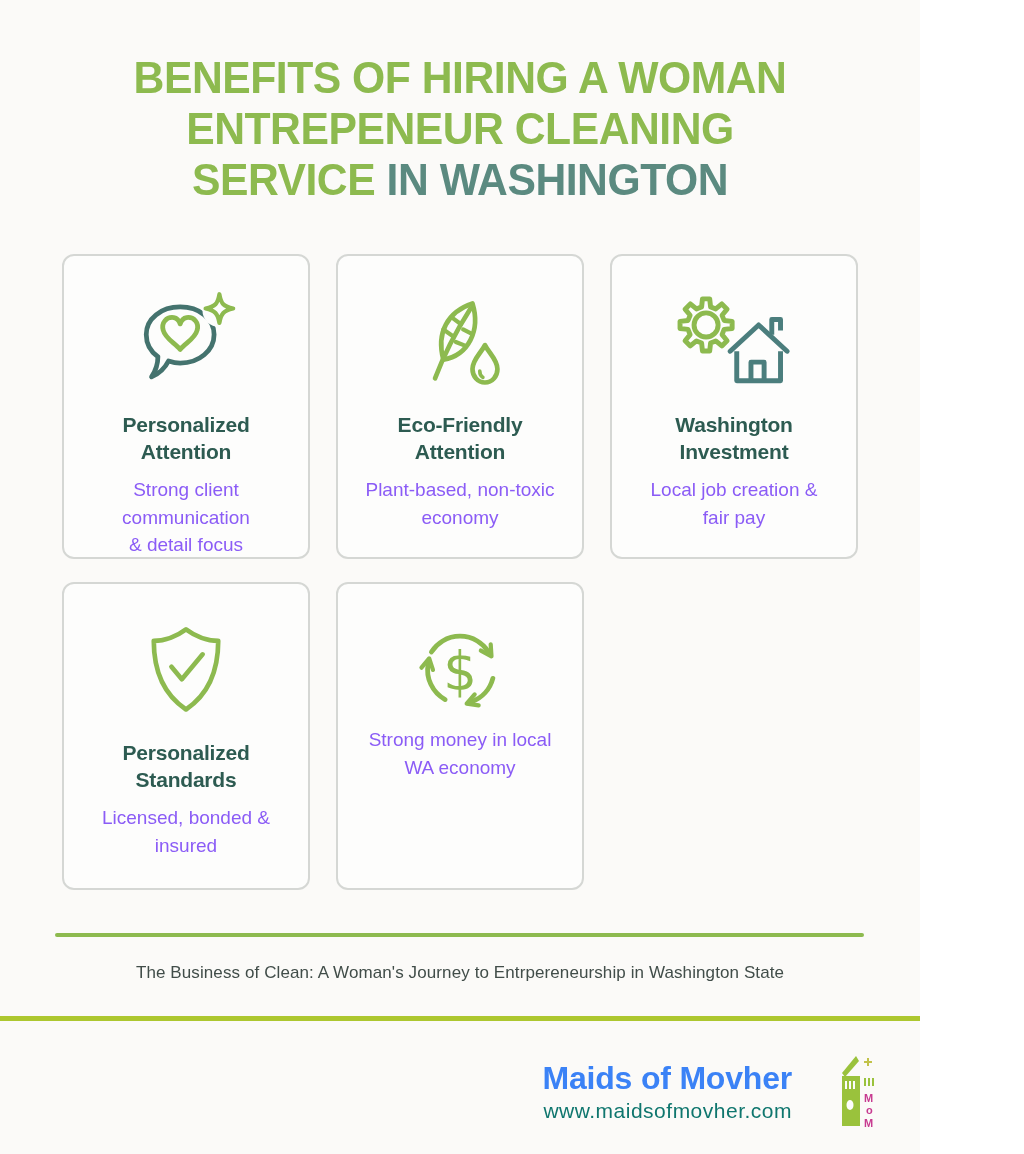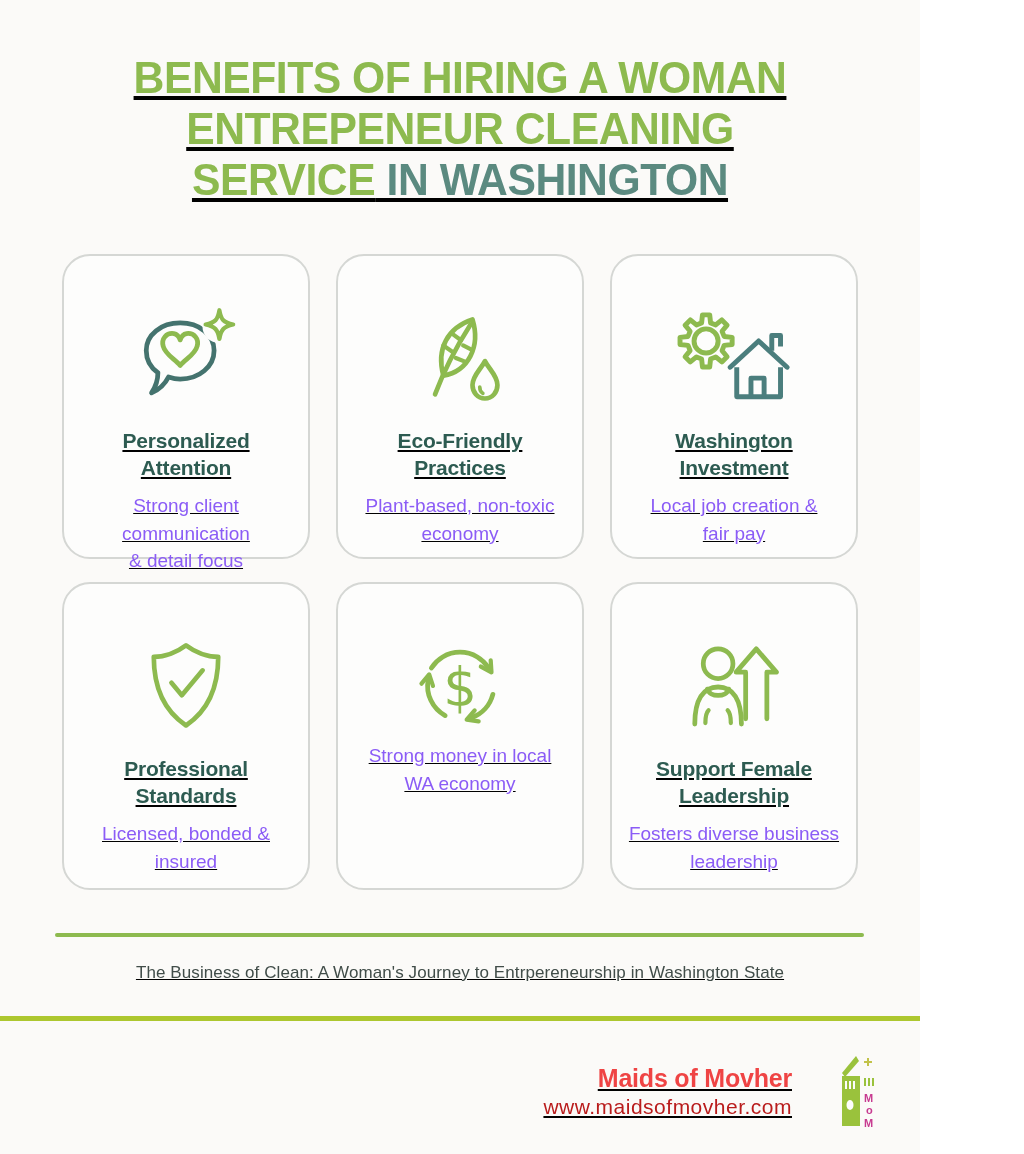--- a/index.html
+++ b/index.html
@@ -2,43 +2,42 @@
 <html><head>
 <meta charset="utf-8">
 <style>
   * { margin: 0; padding: 0; box-sizing: border-box; }
   body { font-family: "Liberation Sans", sans-serif; }
   .page {
     width: 920px; height: 1154px;
     background: #fbfaf8;
     overflow: hidden;
     position: relative;
-    text-decoration: underline;
   }
   
   .header { padding-top: 52px; text-align: center; }
   .title-line {
     font-size: 44px; font-weight: bold; letter-spacing: -0.5px;
     line-height: 51px; color: #8dba4f;
     transform: scaleX(0.97); transform-origin: center;
   }
   .title-teal { color: #5b8a80; }
   
   .grid {
     margin: 49px 62px 0;
     display: grid;
     grid-template-columns: repeat(3, 1fr);
     grid-template-rows: 305px 308px;
     column-gap: 26px; row-gap: 23px;
   }
   .card {
     background: #fdfdfc;
     border: 2px solid #d5d7d4;
-    border-radius: 28px;
-    padding: 48px 16px 0;
+    border-radius: 12px;
+    padding: 32px 16px 0;
     text-align: center;
   }
   .icon-wrap { height: 110px; display: flex; align-items: center; justify-content: center; }
   .card-title-wrap {
     min-height: 74px; display: flex; align-items: center; justify-content: center;
     margin-top: 4px;
   }
   .card-title {
     font-size: 21px; font-weight: bold; color: #2d5b51;
     line-height: 1.28; white-space: pre-line; letter-spacing: -0.2px;
@@ -55,22 +54,22 @@
     margin-top: 26px; text-align: center;
     font-size: 17px; color: #414d49; letter-spacing: 0.1px;
   }
   .rule-full { margin-top: 33px; height: 5px; background: #adc72f; }
   
   .footer {
     margin-top: 31px; padding-right: 34px;
     display: flex; justify-content: flex-end; align-items: center; gap: 40px;
   }
   .brand-block { text-align: right; }
-  .brand-name { font-size: 25px; font-weight: bold; color: #ef4444; letter-spacing: -0.2px; }
-  .brand-site { font-size: 21px; color: #b91c1c; margin-top: 2px; letter-spacing: 0.5px; }
+  .brand-name { font-size: 32px; font-weight: bold; color: #3b82f6; letter-spacing: -0.2px; }
+  .brand-site { font-size: 21px; color: #0f766e; margin-top: 2px; letter-spacing: 0.5px; }
   svg { display: block; }
 </style>
 </head>
 <body>
 
 <div class="page">
 
   <div class="header">
     <div class="title-line">BENEFITS OF HIRING A WOMAN</div>
     <div class="title-line">ENTREPENEUR CLEANING</div>
@@ -99,21 +98,21 @@
       <div class="icon-wrap">
         <svg width="112" height="104" viewBox="0 0 100 100" fill="none">
           <path d="M 62,12 C 38,20 27,40 34,66 C 58,62 70,38 62,12 Z" stroke="#8dba4f" stroke-width="4.5" stroke-linejoin="round"></path>
           <path d="M 26,84 C 32,68 44,42 60,17" stroke="#8dba4f" stroke-width="4.5" stroke-linecap="round"></path>
           <path d="M 44,44 L 34,37 M 51,32 L 43,26 M 46,49 L 56,53 M 53,37 L 61,41" stroke="#8dba4f" stroke-width="4" stroke-linecap="round"></path>
           <path d="M 74,52 C 70,60 62,66 62,75 C 62,82 67,88 74,88 C 81,88 86,82 86,75 C 86,66 78,60 74,52 Z" stroke="#8dba4f" stroke-width="4.5" stroke-linejoin="round"></path>
           <path d="M 69,77 C 69,80 70,82 72,83" stroke="#8dba4f" stroke-width="3.5" stroke-linecap="round"></path>
         </svg>
       </div>
       <div class="card-title-wrap">
-          <h2 class="card-title">Eco-Friendly Practices</h2>
+          <h2 class="card-title">Eco-Friendly Attention</h2>
         </div>
       <p class="card-body">Plant-based, non-toxic
 economy</p>
     </section>
 
     <section class="card">
       <div class="icon-wrap">
         <svg width="126" height="104" viewBox="0 0 115 95" fill="none">
           <g transform="translate(32,31)">
             <path d="M16.5,-4.1 L23.8,-3.3 L23.8,3.3 L16.5,4.1 L14.6,8.8 L19.2,14.4 L14.4,19.2 L8.8,14.6 L4.1,16.5 L3.3,23.8 L-3.3,23.8 L-4.1,16.5 L-8.8,14.6 L-14.4,19.2 L-19.2,14.4 L-14.6,8.8 L-16.5,4.1 L-23.8,3.3 L-23.8,-3.3 L-16.5,-4.1 L-14.6,-8.8 L-19.2,-14.4 L-14.4,-19.2 L-8.8,-14.6 L-4.1,-16.5 L-3.3,-23.8 L3.3,-23.8 L4.1,-16.5 L8.8,-14.6 L14.4,-19.2 L19.2,-14.4 L14.6,-8.8 Z" stroke="#8dba4f" stroke-width="4.5" stroke-linejoin="round" fill="#fdfdfc"></path>
@@ -135,21 +134,21 @@
     </section>
 
     <section class="card">
       <div class="icon-wrap">
         <svg width="110" height="104" viewBox="0 0 100 100" fill="none">
           <path d="M 50,10 C 58,16 70,21 81,21 C 81,47 74,71 50,87 C 26,71 19,47 19,21 C 30,21 42,16 50,10 Z" stroke="#8dba4f" stroke-width="4.5" stroke-linejoin="round"></path>
           <path d="M 36,46 L 46,58 L 66,34" stroke="#8dba4f" stroke-width="4.5" stroke-linecap="round" stroke-linejoin="round"></path>
         </svg>
       </div>
       <div class="card-title-wrap">
-          <h2 class="card-title">Professional
+          <h2 class="card-title">Personalized
 Standards</h2>
         </div>
       <p class="card-body">Licensed, bonded &amp;
 insured</p>
     </section>
 
     <section class="card">
       <div class="icon-wrap">
         <svg width="112" height="106" viewBox="0 0 100 100" fill="none">
           <defs>
@@ -160,38 +159,20 @@
           <path d="M 23,32 A 32,32 0 0 1 77,32" stroke="#8dba4f" stroke-width="4.5" stroke-linecap="round" marker-end="url(#arw5)"></path>
           <path d="M 81,57 A 32,32 0 0 1 61,79" stroke="#8dba4f" stroke-width="4.5" stroke-linecap="round" marker-end="url(#arw5)"></path>
           <path d="M 36,77 A 32,32 0 0 1 20,43" stroke="#8dba4f" stroke-width="4.5" stroke-linecap="round" marker-end="url(#arw5)"></path>
           <text x="50" y="68" text-anchor="middle" font-family="DejaVu Sans, sans-serif" font-size="50" fill="#8dba4f">$</text>
         </svg>
       </div>
       <p class="card-body">Strong money in local
 WA economy</p>
     </section>
 
-    <section class="card">
-      <div class="icon-wrap">
-        <svg width="118" height="106" viewBox="0 0 110 100" fill="none">
-          <path d="M 66,80 V 36 H 57 L 76,14 L 95,36 H 86 V 80" stroke="#8dba4f" stroke-width="4.5" stroke-linejoin="round" stroke-linecap="round"></path>
-          <path d="M 18,84 C 18,62 26,50 40,50 C 54,50 62,62 62,84 Z" fill="#fdfdfc"></path>
-          <path d="M 18,85 C 18,62 26,50 40,50 C 54,50 62,62 62,85" stroke="#8dba4f" stroke-width="4.5" stroke-linecap="round"></path>
-          <circle cx="40" cy="28" r="14" fill="#fdfdfc" stroke="#8dba4f" stroke-width="4.5"></circle>
-          <path d="M 30,52 C 32,60 48,60 50,52" stroke="#8dba4f" stroke-width="4.5" stroke-linecap="round"></path>
-          <path d="M 28,84 C 28,78 29,74 31,72 M 52,84 C 52,78 51,74 49,72" stroke="#8dba4f" stroke-width="4" stroke-linecap="round"></path>
-        </svg>
-      </div>
-      <div class="card-title-wrap">
-          <h2 class="card-title">Support Female
-Leadership</h2>
-        </div>
-      <p class="card-body">Fosters diverse business
-leadership</p>
-    </section>
   </div>
 
   <div class="rule-short"></div>
   <p class="citation">The Business of Clean: A Woman's Journey to Entrpereneurship in Washington State</p>
   <div class="rule-full"></div>
 
   <div class="footer">
     <div class="brand-block">
       <div class="brand-name">Maids of Movher</div>
       <div class="brand-site">www.maidsofmovher.com</div>

